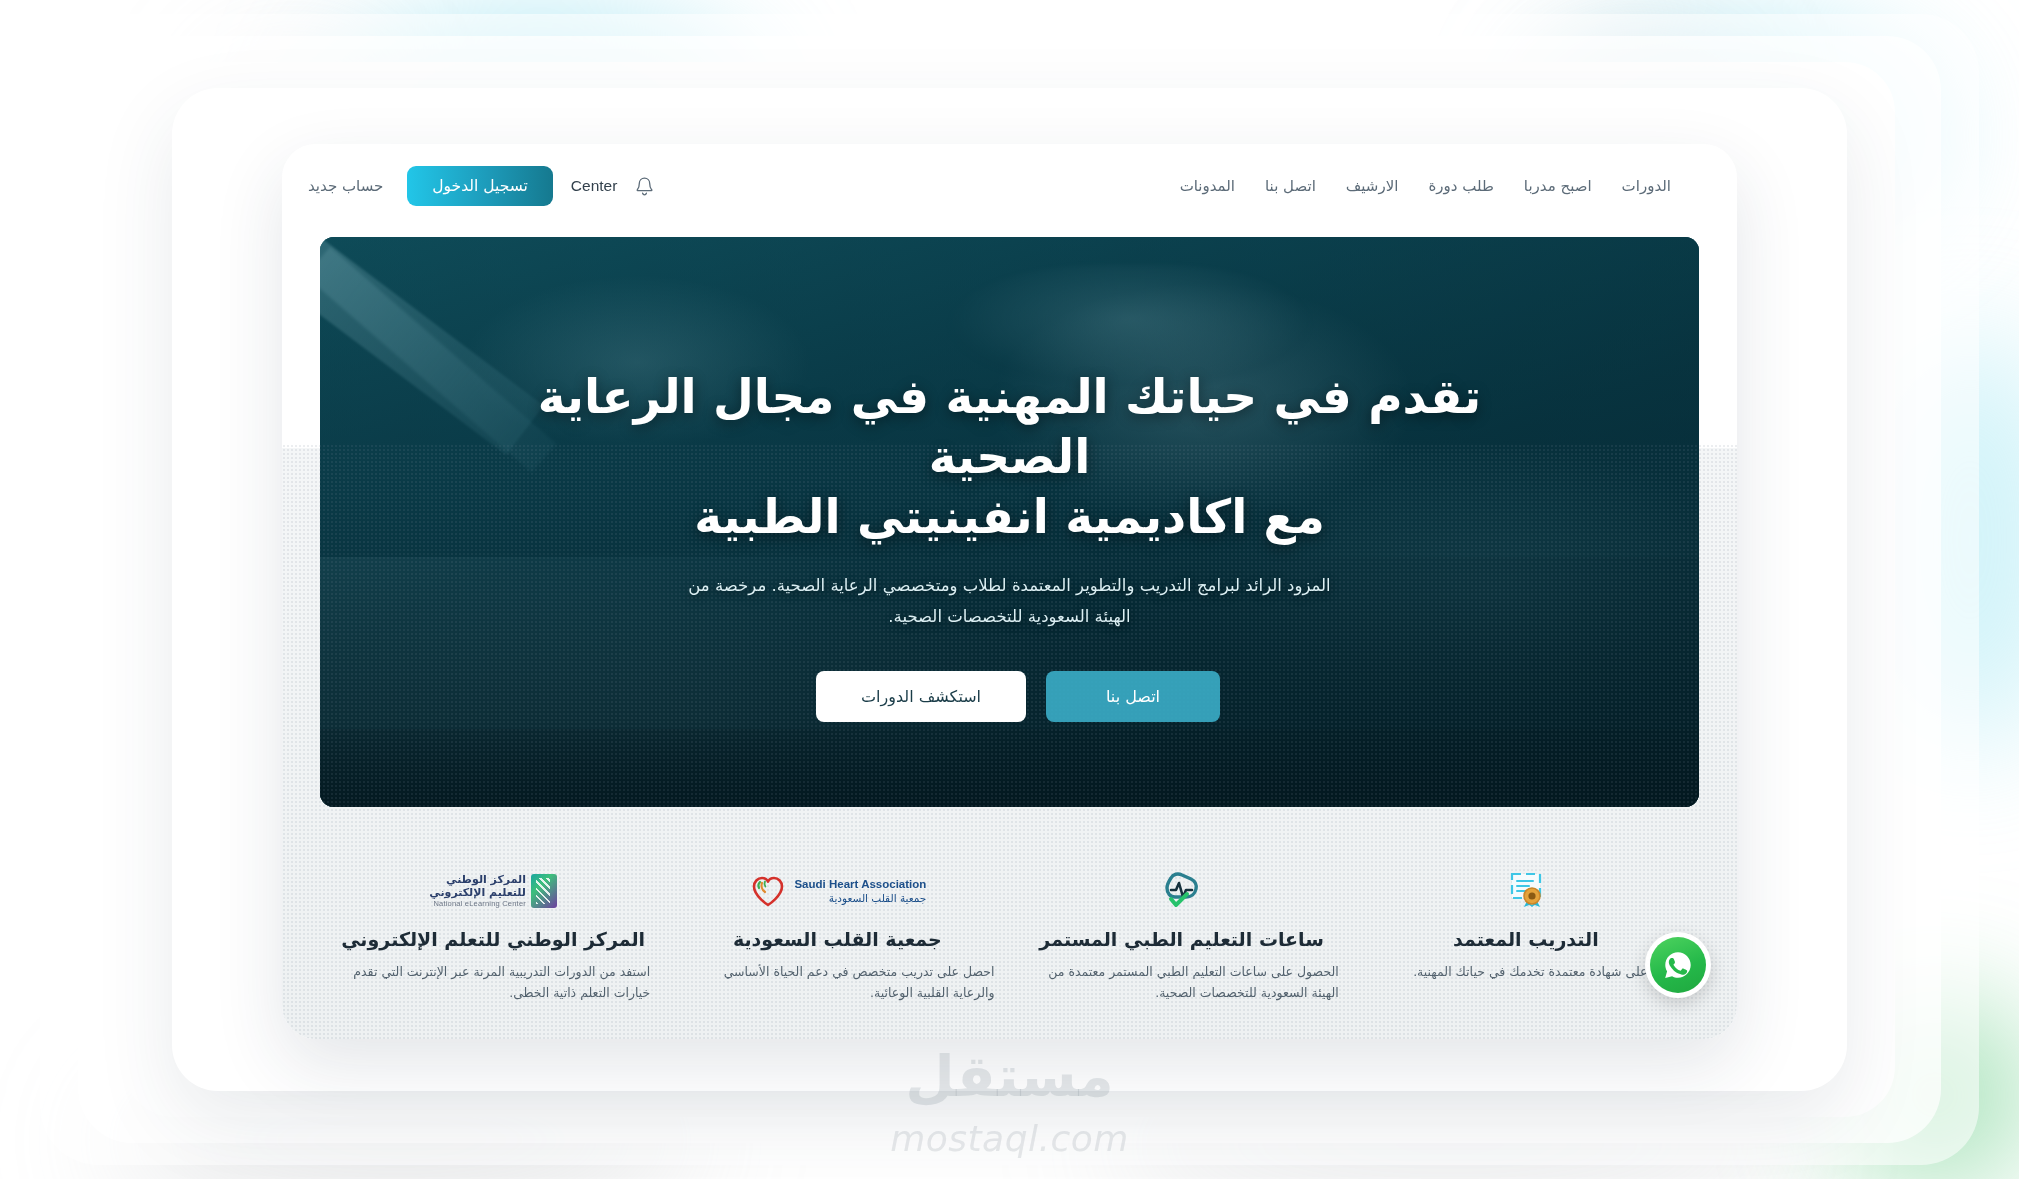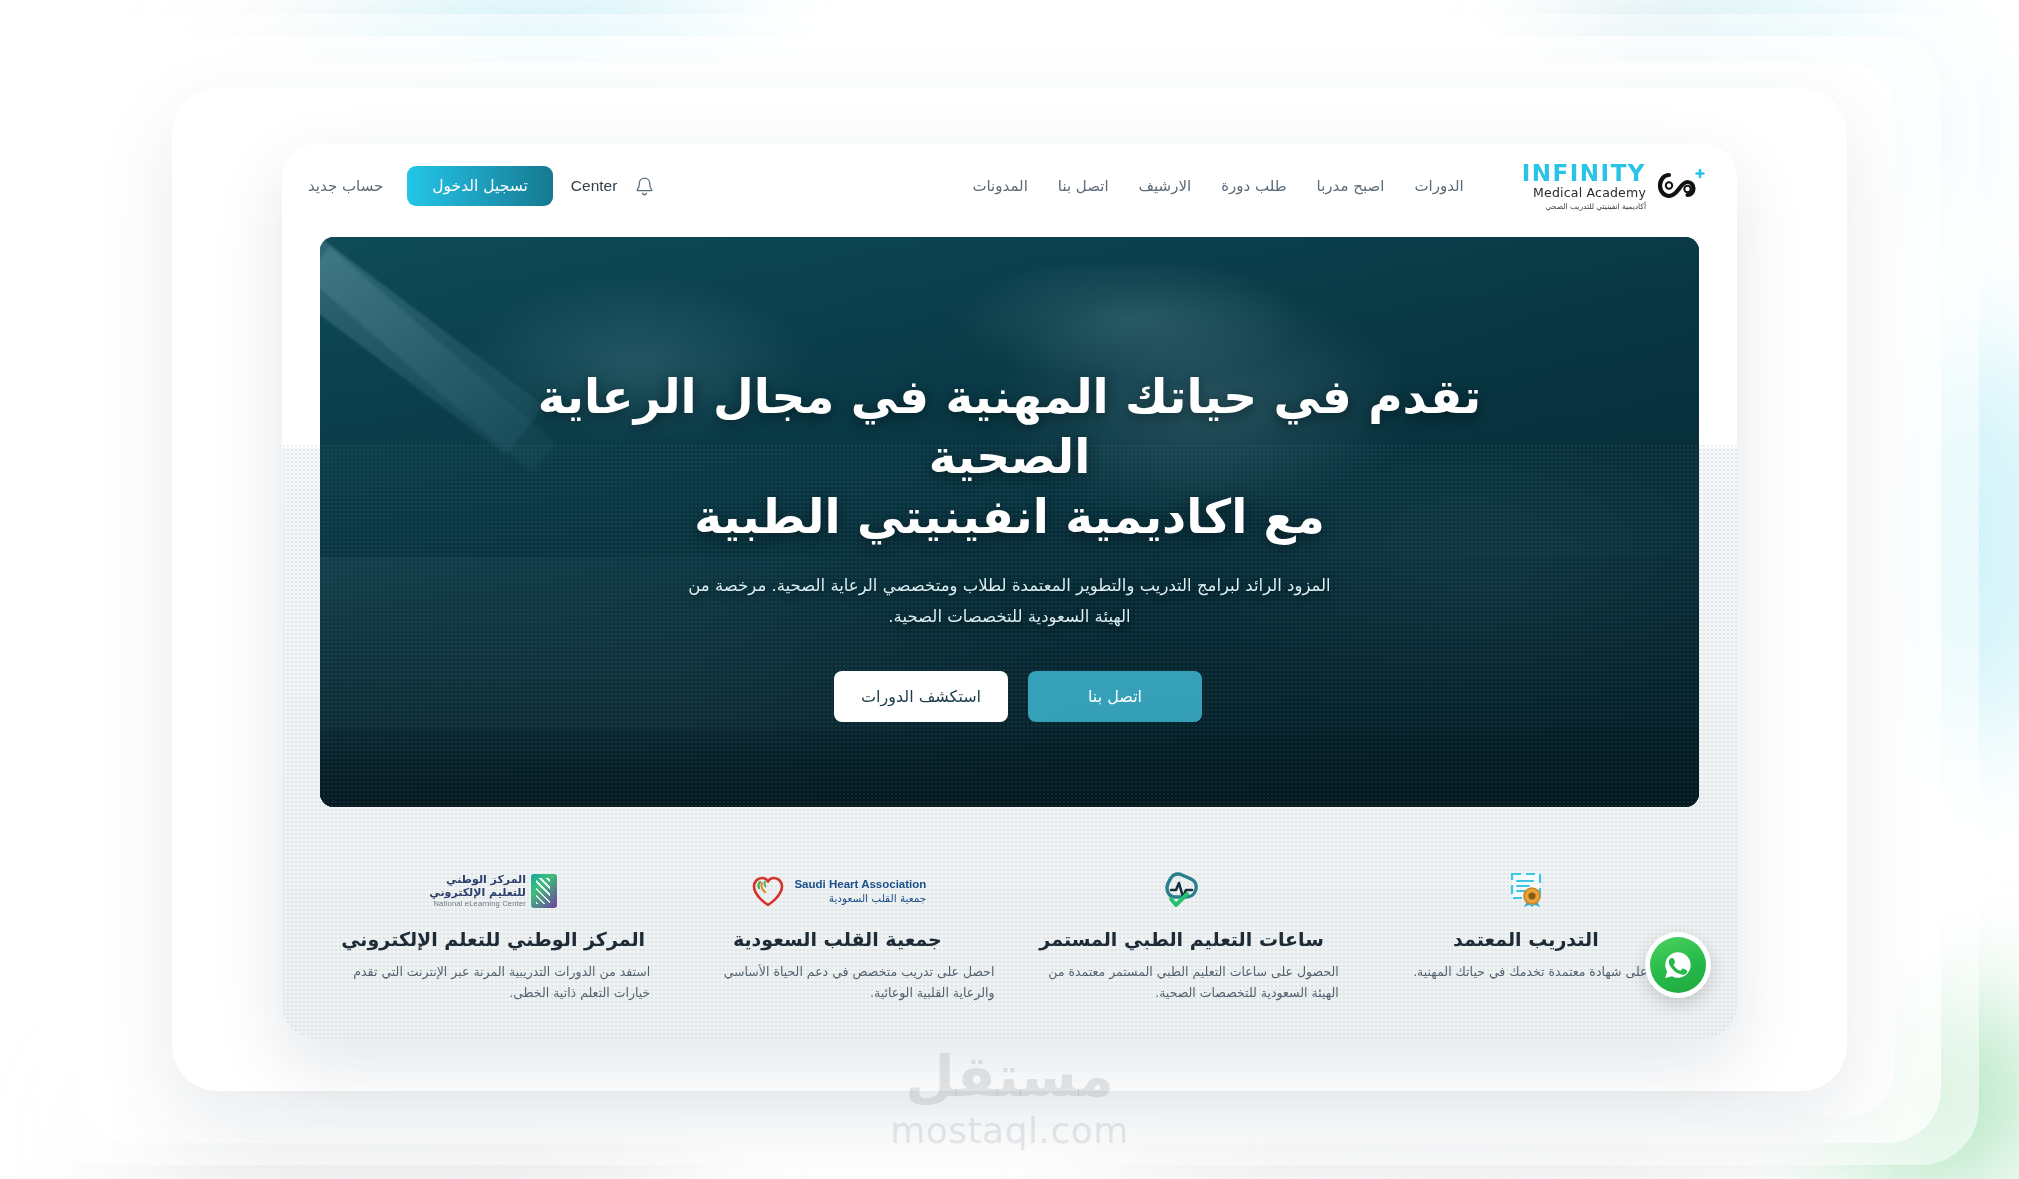--- a/index.html
+++ b/index.html
@@ -259,21 +259,21 @@
     border: none;
     border-radius: 8px;
     cursor: pointer;
     font-family: inherit;
   }
   .btn-ghost {
     background: #ffffff;
     color: #1a3c48;
     font-size: 16px;
     padding: 16px 12px;
-    width: 174px;
+    width: 210px;
     border: none;
     border-radius: 8px;
     cursor: pointer;
     font-family: inherit;
     margin-left: 17px;
   }
 
   
   #features {
     position: relative;
@@ -361,26 +361,27 @@
   }
   #wm-ar {
     font-size: 57px;
     font-weight: 700;
     color: rgba(122,134,146,.20);
     letter-spacing: 2px;
     direction: rtl;
     line-height: 1;
   }
   #wm-en {
-    margin-top: 8px;
+    margin-top: 16px;
     font-size: 36px;
     color: rgba(122,134,146,.18);
     font-family: "DejaVu Sans", sans-serif;
     letter-spacing: .5px;
     line-height: 1;
+    font-style: italic;
   }
 </style>
 </head>
 <body>
 
 <div id="stage">
 
   <div class="blob blob-cyan-a"></div>
   <div class="blob blob-grey-b"></div>
   <div class="blob blob-cyan-b"></div>
@@ -392,36 +393,20 @@
 
   <div class="layer layer-4"></div>
   <div class="layer layer-3"></div>
   <div class="layer layer-2"></div>
   <div class="layer layer-1"></div>
 
   <div id="site">
 
     <div id="navbar">
 
-      <div class="logo">
-        <div class="logo-mark">
-          <svg width="56" height="34" viewBox="0 0 56 34" aria-hidden="true">
-            <path d="M14 6c-5 0-9 4.6-9 10.5S9 27 14 27c4.3 0 7-3.2 9.5-6.5C26 17 28.5 13 32.5 13c3.4 0 6 3 6 6.5S35.9 26 32.5 26" fill="none" stroke="#111111" stroke-width="4.2" stroke-linecap="round"></path>
-            <path d="M32.5 26c-3.4 0-6-3-6-6.5S29.1 13 32.5 13c4 0 6.5 4 9 7.5 2.5 3.3 5.2 6.5 9.5 6.5" fill="none" stroke="#111111" stroke-width="4.2" stroke-linecap="round" opacity="0"></path>
-            <circle cx="14" cy="16.5" r="3.2" fill="#ffffff" stroke="#111111" stroke-width="2"></circle>
-            <circle cx="32.5" cy="20" r="3.2" fill="#ffffff" stroke="#111111" stroke-width="2"></circle>
-            <path d="M41.5 4.5h7M45 1v7" stroke="#29c3e8" stroke-width="2.6" stroke-linecap="round"></path>
-          </svg>
-        </div>
-        <div class="logo-text-wrap">
-          <div class="logo-title">INFINITY</div>
-          <div class="logo-sub">Medical Academy</div>
-          <div class="logo-ar">أكاديمية انفينيتي للتدريب الصحي</div>
-        </div>
-      </div>
 
       <nav id="nav-links">
         <span class="nav-link">الدورات</span>
         <span class="nav-link">اصبح مدربا</span>
         <span class="nav-link">طلب دورة</span>
         <span class="nav-link">الارشيف</span>
         <span class="nav-link">اتصل بنا</span>
         <span class="nav-link">المدونات</span>
       </nav>
 

